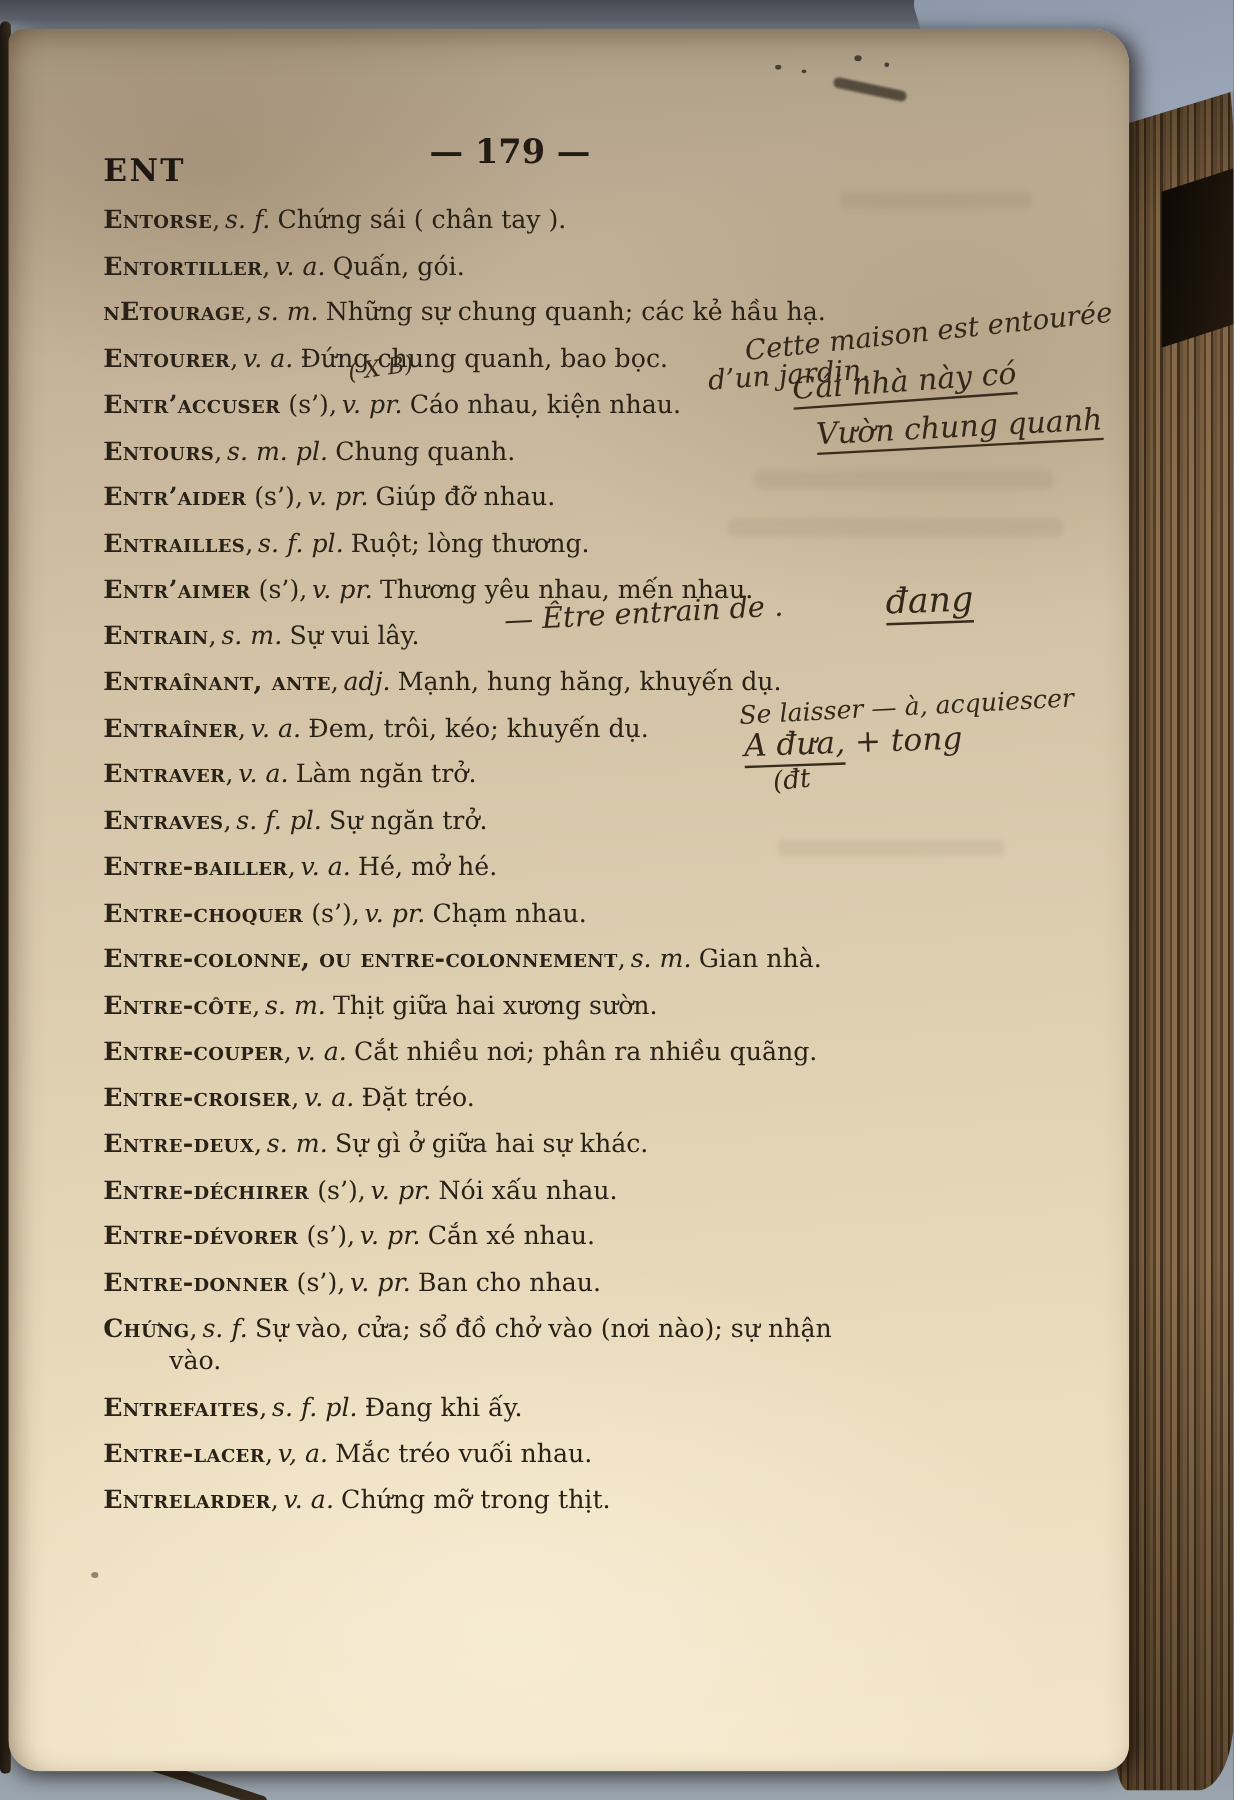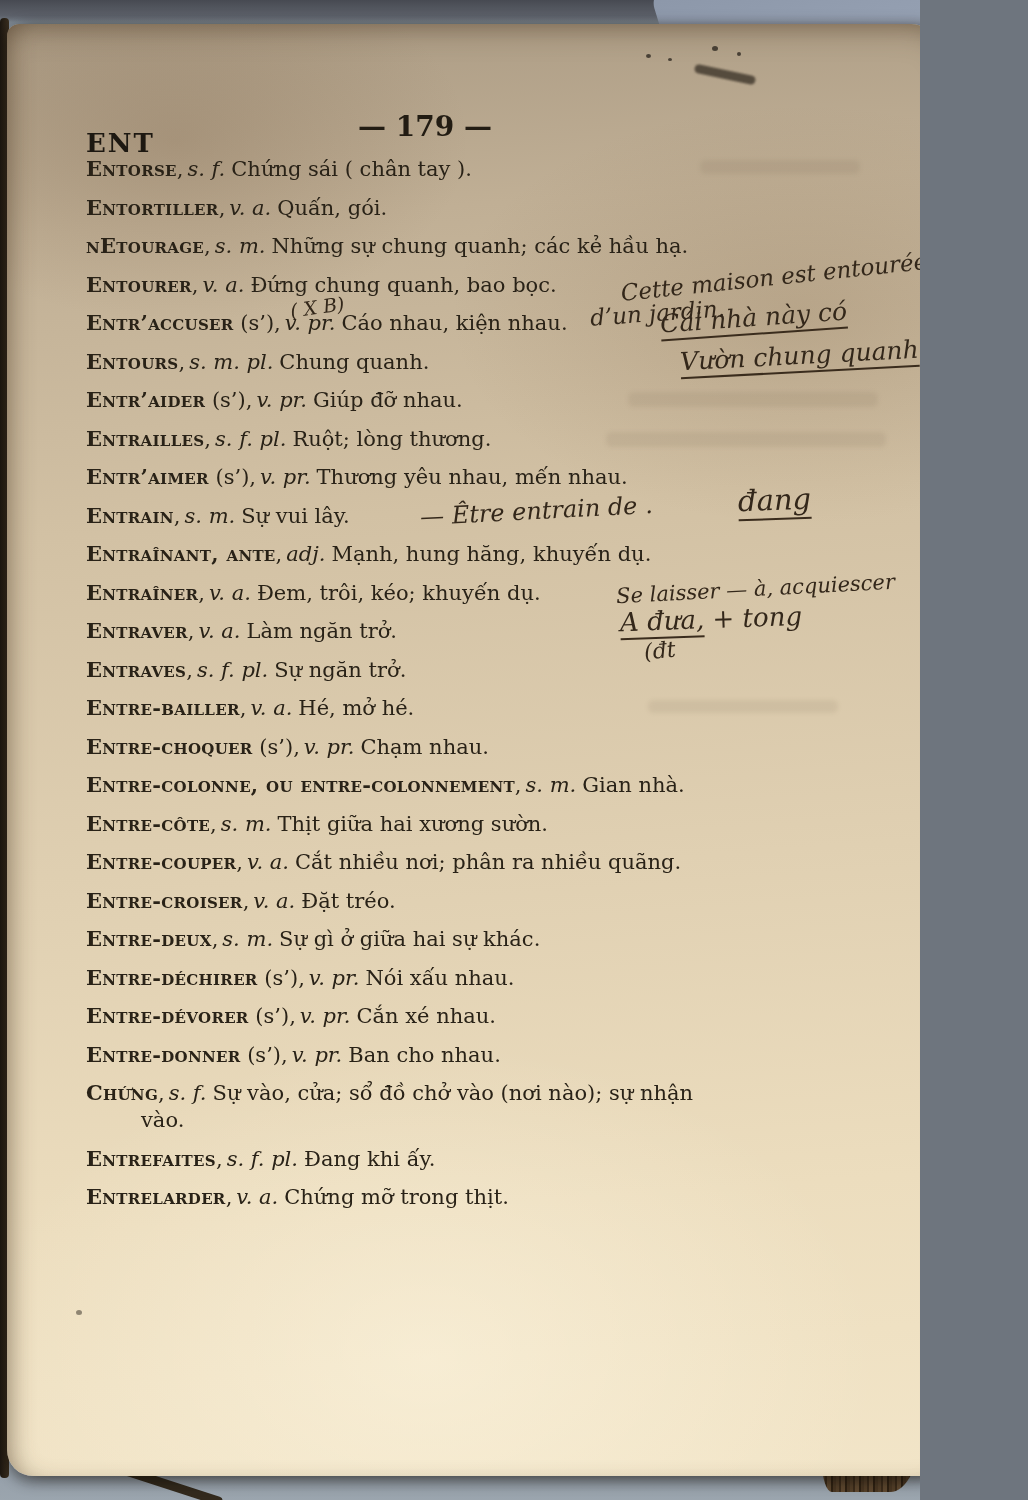--- a/index.html
+++ b/index.html
@@ -1,17 +1,17 @@
 <!DOCTYPE html>
 <html><head>
 <meta charset="utf-8">
 <style>
   html,body{margin:0;padding:0;background:#6e757e;}
   .scene{
-    position:relative;width:920px;height:1500px;overflow:hidden;
+    position:relative;width:1028px;height:1500px;overflow:hidden;
     background:linear-gradient(180deg,#585c64 0%,#7d8791 1.6%,#8f99a5 3%,#909aa6 96%,#9ba5ae 100%);
     font-family:"DejaVu Serif","Liberation Serif",serif;
   }
   
   .top-shadow{position:absolute;left:0;top:0;width:78%;height:22px;
     background:linear-gradient(180deg,#474a52,#5c6069 70%,rgba(90,94,102,0));z-index:1;}
   .edges{position:absolute;right:0;top:6px;width:98px;height:1486px;z-index:1;
     border-radius:14px 30px 30px 10px / 60px 120px 60px 30px;
     background:
       linear-gradient(180deg,rgba(20,12,4,.55) 0%,rgba(60,40,20,.15) 12%,rgba(0,0,0,0) 30%,rgba(0,0,0,0) 70%,rgba(25,15,5,.4) 100%),
@@ -27,21 +27,21 @@
       radial-gradient(420px 260px at 18% 8%,rgba(120,95,70,.28),rgba(0,0,0,0) 70%),
       radial-gradient(500px 300px at 85% 20%,rgba(125,100,72,.22),rgba(0,0,0,0) 70%),
       radial-gradient(600px 420px at 45% 92%,rgba(255,248,228,.5),rgba(0,0,0,0) 75%),
       linear-gradient(176deg,#ab9b84 0%,#c0af95 14%,#d2c1a4 34%,#e0d0b2 58%,#ecddbe 80%,#f2e5c8 100%);
     box-shadow:10px 0 16px -4px rgba(25,15,5,.55),0 6px 14px rgba(10,8,5,.45),inset 14px 0 26px -12px rgba(70,50,30,.45),inset 0 16px 30px -14px rgba(70,52,32,.5);
   }
   
   .content{position:absolute;inset:0;z-index:4;color:#261f15;}
   .corner-label{position:absolute;left:86px;top:128px;font-size:26px;font-weight:bold;letter-spacing:2px;color:#1d1811;}
   .page-number{position:absolute;left:330px;top:110px;width:190px;text-align:center;font-size:28px;font-weight:bold;color:#221c13;}
-  .entries{position:absolute;left:86px;top:155px;width:742px;}
+  .entries{position:absolute;left:86px;top:169px;width:742px;}
   .entry{margin:0 0 10.5px 0;padding-left:55px;text-indent:-55px;line-height:27px;font-size:21px;color:#292217;}
   .entry .head{font-variant:small-caps;font-weight:bold;letter-spacing:.3px;}
   .entry .gram{font-style:italic;margin-left:4px;}
   .entry .def{margin-left:6px;}
   .entry .def2{display:block;text-indent:0;}
   
   .hw{position:absolute;z-index:5;font-style:italic;color:#33271a;white-space:nowrap;font-family:"DejaVu Serif","Liberation Serif",serif;}
   .u{border-bottom:2px solid #3a2c1d;padding-bottom:1px;}
   .hw-a1{left:620px;top:264px;font-size:23px;transform:rotate(-6deg);}
   .hw-a2{left:590px;top:300px;font-size:23px;transform:rotate(-4deg);}
@@ -132,20 +132,21 @@
   <p class="entry"><span class="head">Entre-déchirer</span><span class="roman"> (s’),</span><span class="gram">v. pr.</span><span class="def">Nói xấu nhau.</span></p>
 
   <p class="entry"><span class="head">Entre-dévorer</span><span class="roman"> (s’),</span><span class="gram">v. pr.</span><span class="def">Cắn xé nhau.</span></p>
 
   <p class="entry"><span class="head">Entre-donner</span><span class="roman"> (s’),</span><span class="gram">v. pr.</span><span class="def">Ban cho nhau.</span></p>
 
   <p class="entry"><span class="head">Chứng</span><span class="roman">,</span><span class="gram">s. f.</span><span class="def">Sự vào, cửa; sổ đồ chở vào (nơi nào); sự nhận</span><span class="def2">vào.</span></p>
 
   <p class="entry"><span class="head">Entrefaites</span><span class="roman">,</span><span class="gram">s. f. pl.</span><span class="def">Đang khi ấy.</span></p>
 
+  <p class="entry"><span class="head">Entre-lacer</span><span class="roman">,</span><span class="gram">v, a.</span><span class="def">Mắc tréo vuối nhau.</span></p>
 
   <p class="entry"><span class="head">Entrelarder</span><span class="roman">,</span><span class="gram">v. a.</span><span class="def">Chứng mỡ trong thịt.</span></p>
 </div>
 
     <div class="smudge"></div>
     <div class="dot d1"></div>
     <div class="dot d2"></div>
     <div class="dot d3"></div>
     <div class="dot d4"></div>
     <div class="dot d5"></div>

